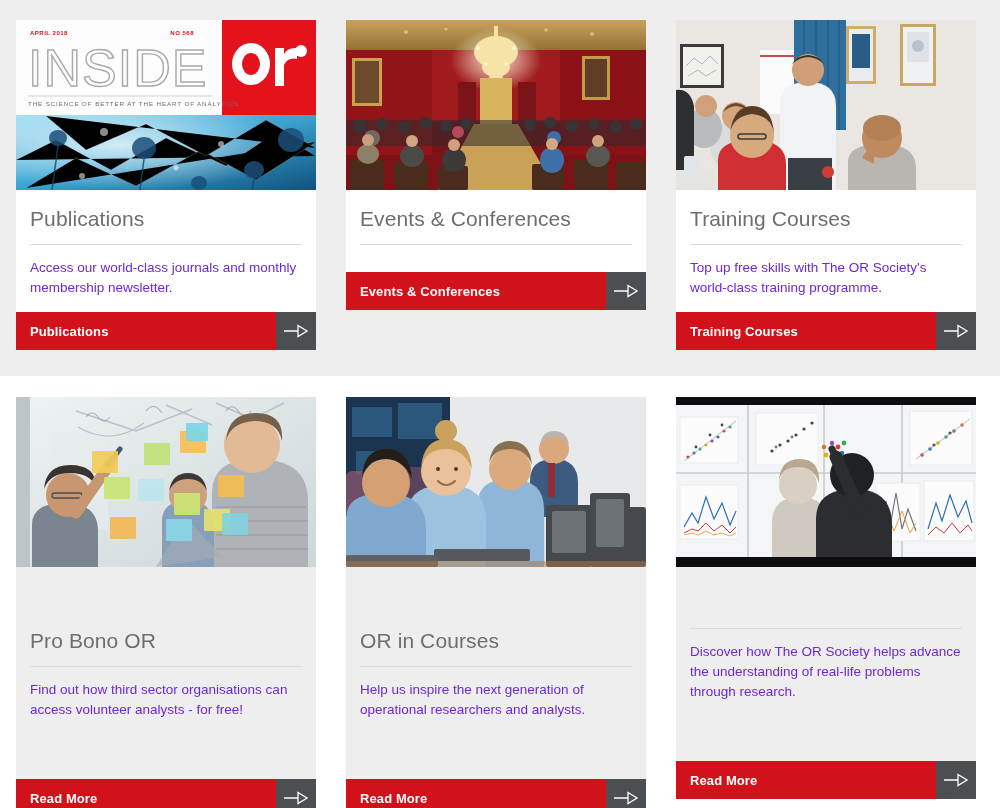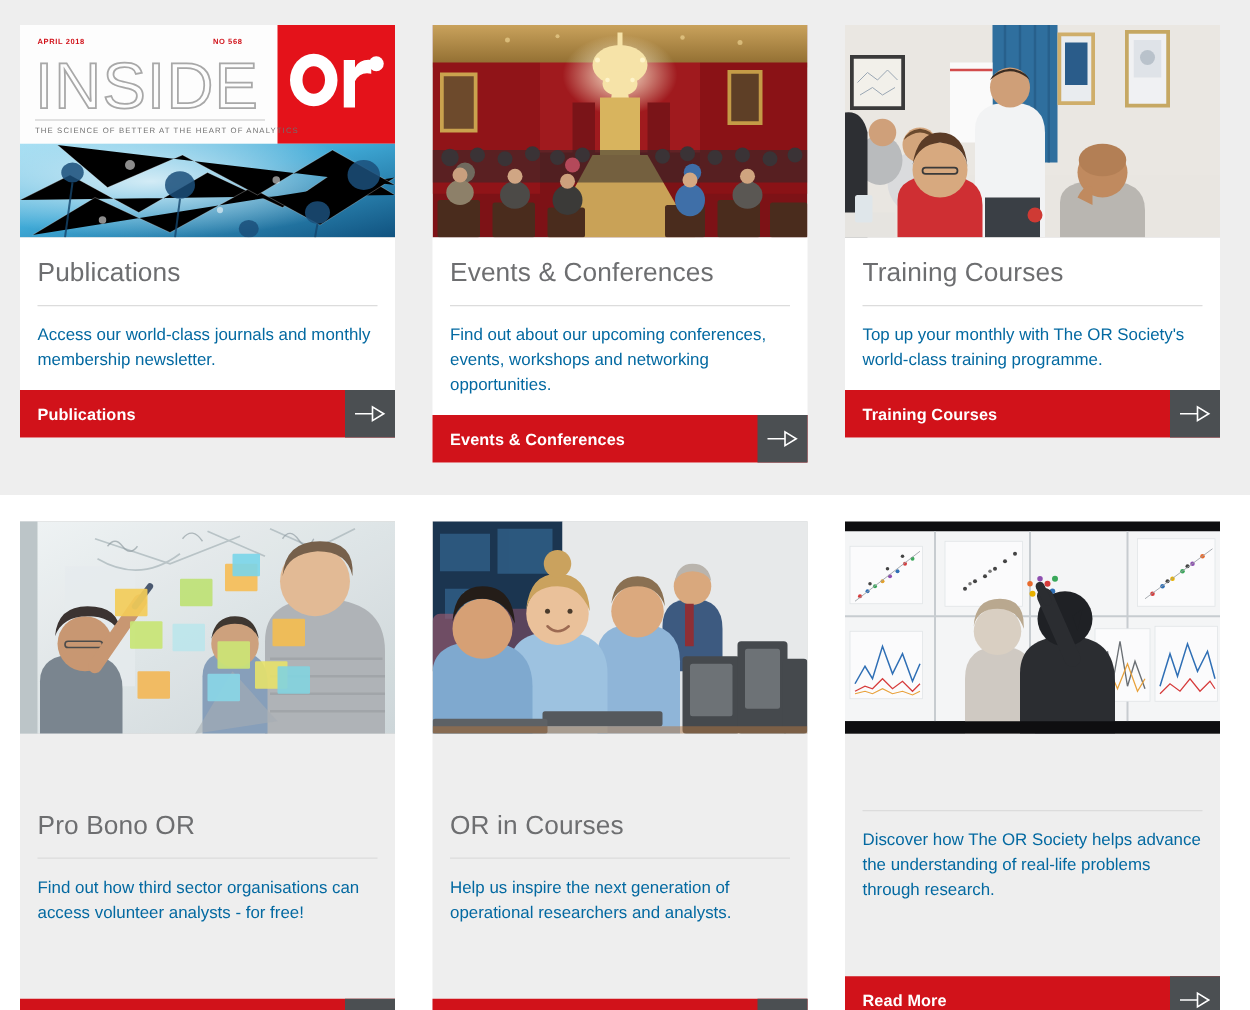--- a/index.html
+++ b/index.html
@@ -37,21 +37,21 @@
     font-weight: 400;
     color: #6d6e70;
     letter-spacing: .1px;
     line-height: 1.2;
     padding-bottom: 13px;
   }
   .card-rule { height: 1px; background: #dcdcdc; margin-bottom: 13px; }
   .card-text {
     font-size: 13.5px;
     line-height: 1.48;
-    color: #0369a1;
+    color: #6d28d9;
   }
 
   
   .card-cta {
     height: 38px;
     display: flex;
     align-items: stretch;
     background: #d1121a;
   }
   .card-cta-label {
@@ -262,21 +262,20 @@
             <ellipse cx="206" cy="140" rx="12" ry="13" fill="#3f6fa8"></ellipse>
             <circle cx="206" cy="124" r="6" fill="#d3a883"></circle>
             <ellipse cx="252" cy="136" rx="12" ry="11" fill="#5a5753"></ellipse>
             <circle cx="252" cy="121" r="6" fill="#cfa47f"></circle>
           </g>
         </svg>
       </div>
       <div class="card-body">
         <div class="card-title">Events &amp; Conferences</div>
         <div class="card-rule"></div>
-        <div class="card-text">Find out about our upcoming conferences, events, workshops and networking opportunities.</div>
       </div>
       <div class="card-cta">
         <div class="card-cta-label">Events &amp; Conferences</div>
         <div class="card-cta-arrow">
           <svg width="26" height="14" viewBox="0 0 26 14" aria-hidden="true">
             <path d="M1 7 H15 M15 1.5 L24 7 L15 12.5 Z" fill="none" stroke="#ffffff" stroke-width="1.3"></path>
           </svg>
         </div>
       </div>
     </div>
@@ -337,21 +336,21 @@
           <path d="M186 138 Q192 126 198 130 L198 144 Z" fill="#c08a5f"></path>
 
           <rect x="0" y="150" width="40" height="20" fill="#e6e4e0"></rect>
           <rect x="8" y="136" width="14" height="22" rx="2" fill="#dfe6ea"></rect>
           <circle cx="152" cy="152" r="6" fill="#cf3a34"></circle>
         </svg>
       </div>
       <div class="card-body">
         <div class="card-title">Training Courses</div>
         <div class="card-rule"></div>
-        <div class="card-text">Top up your monthly with The OR Society's world-class training programme.</div>
+        <div class="card-text">Top up free skills with The OR Society's world-class training programme.</div>
       </div>
       <div class="card-cta">
         <div class="card-cta-label">Training Courses</div>
         <div class="card-cta-arrow">
           <svg width="26" height="14" viewBox="0 0 26 14" aria-hidden="true">
             <path d="M1 7 H15 M15 1.5 L24 7 L15 12.5 Z" fill="none" stroke="#ffffff" stroke-width="1.3"></path>
           </svg>
         </div>
       </div>
     </div>

